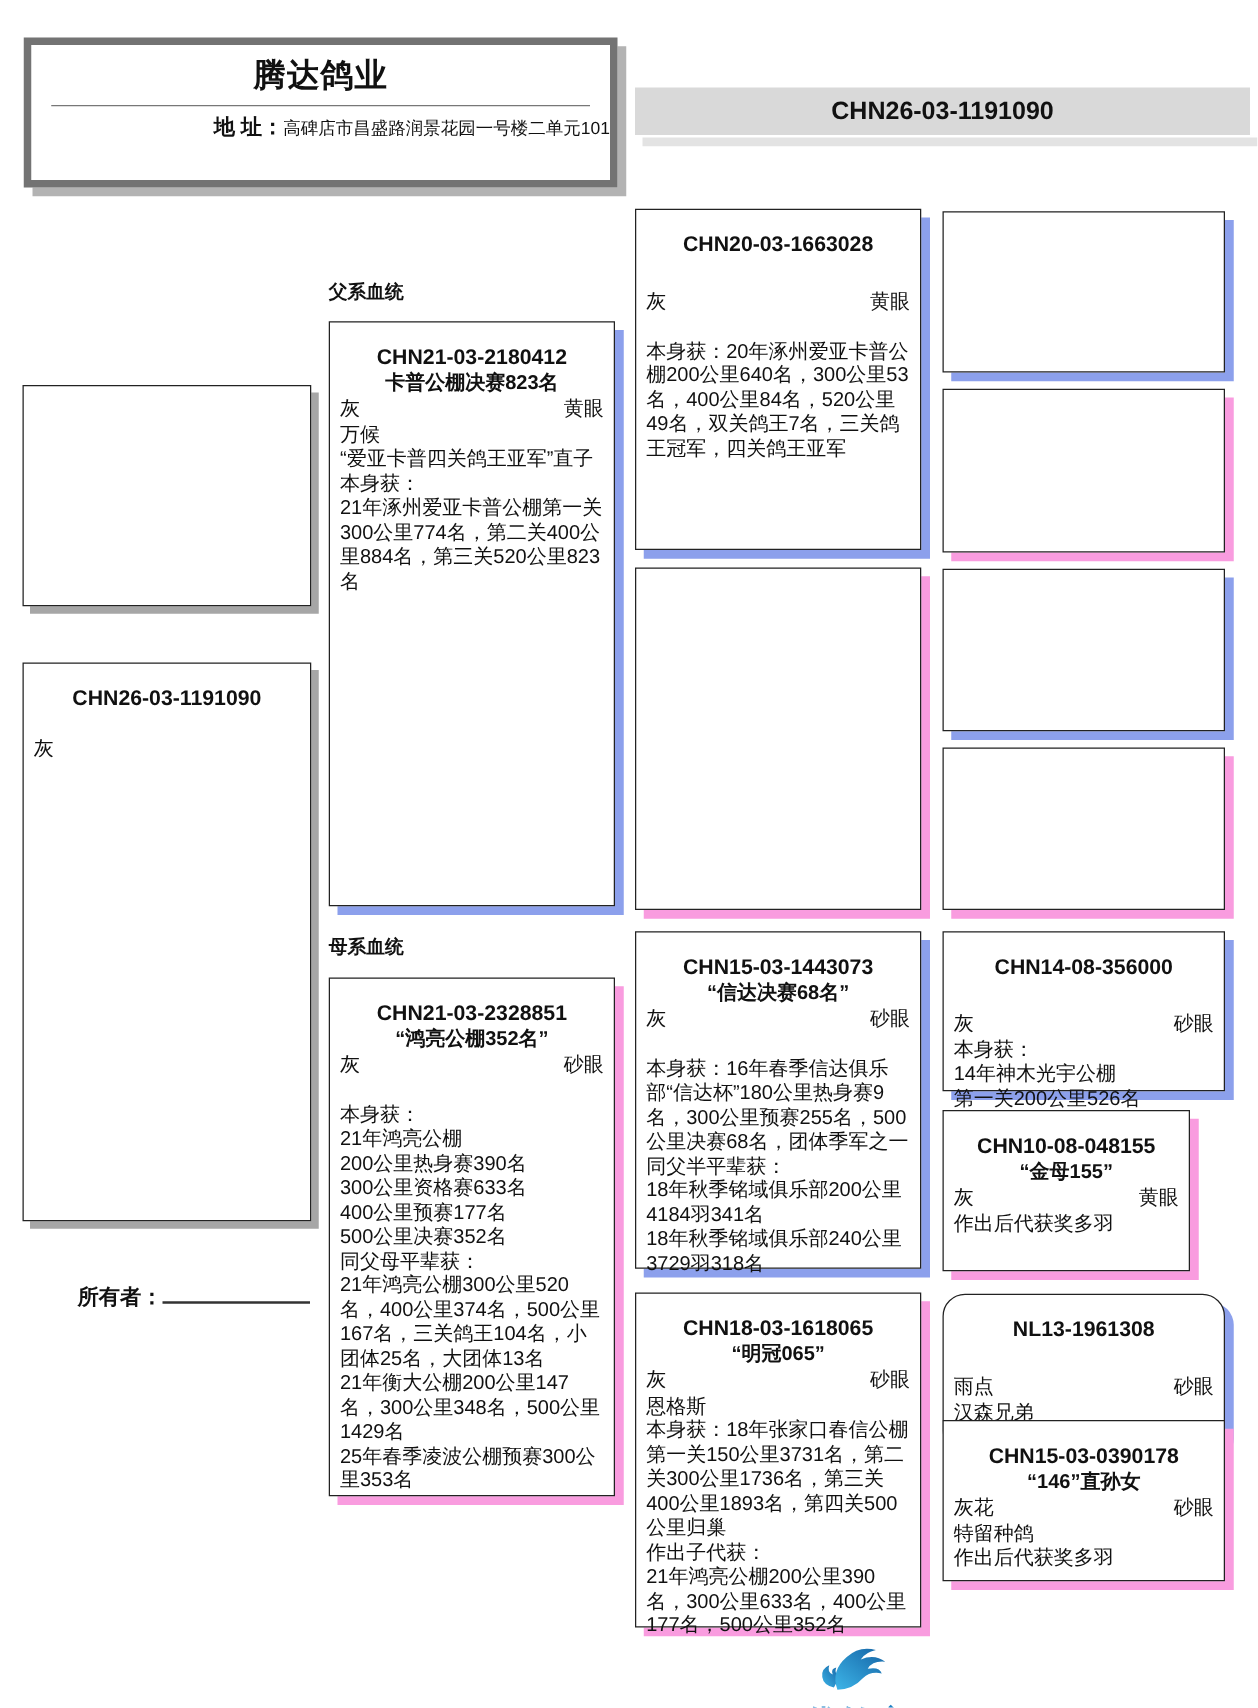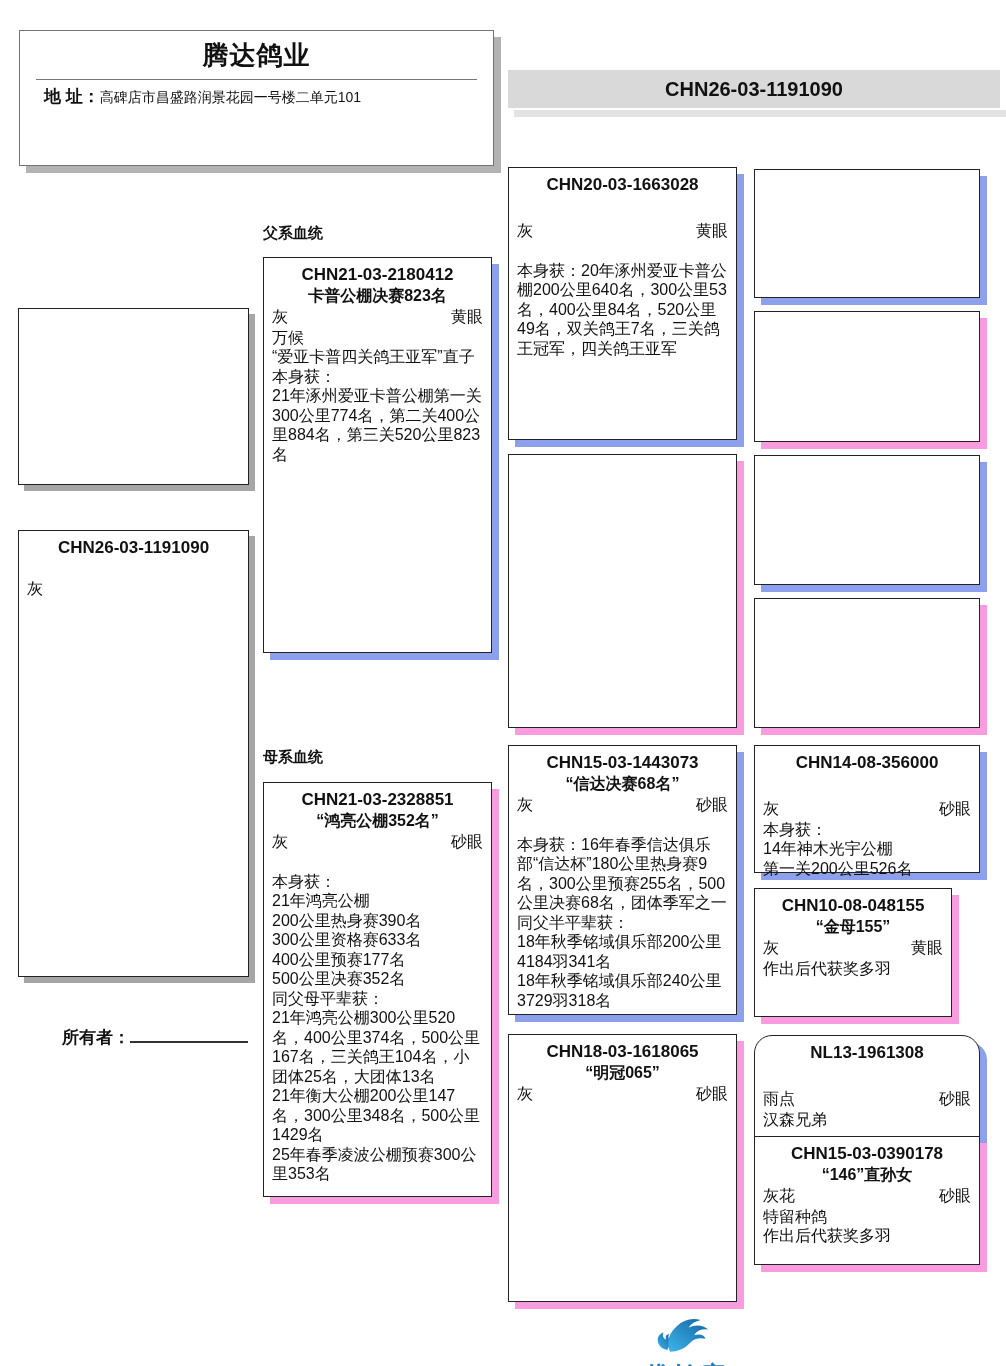--- a/index.html
+++ b/index.html
@@ -6,46 +6,46 @@
   html,body { background:#fff; }
   body {
     position:relative; width:1006px; height:1366px;
     font-family:"Liberation Sans","DejaVu Sans",sans-serif;
     color:#111; overflow:hidden;
   }
   .abs { position:absolute; }
 
   
   .loft-card {
-    left:19px; top:30px; width:475px; height:136px;
-    background:#fff; border:1px solid #737373;
+    left:19px; top:30px; width:475px; height:120px;
+    background:#fff; border:6px solid #737373;
     box-shadow:7px 7px 0 #b3b3b3;
   }
   .loft-title { text-align:center; font-weight:bold; font-size:26px; padding-top:7px; letter-spacing:1px; }
   .loft-divider { border-top:1px solid #777; margin:6px 16px 6px 16px; }
   .loft-rows { padding-left:24px; font-size:14px; }
-  .loft-row { line-height:22px; white-space:nowrap; }
+  .loft-row { line-height:22px; white-space:nowrap;text-align:right; }
   .loft-label { font-weight:bold; font-size:17px; }
   .loft-contact-label { font-weight:bold; font-size:17px; margin-left:58px; }
 
   
   .banner {
     left:508px; top:70px; width:492px; height:38px;
     background:var(--banner-bg,#d9d9d9);
     text-align:center; font-weight:bold; font-size:20px; line-height:38px;
   }
   .banner-shadow { left:514px; top:110px; width:492px; height:7px; background:#e3e3e3; }
 
   
   .sect-label { font-weight:bold; font-size:15px; }
 
   
   .pbox {
     position:absolute; background:#fff; border:1px solid #222;
-    padding:6px 8px 4px 8px; font-size:16px; line-height:19.5px;
+    padding:17px 8px 4px 8px; font-size:16px; line-height:19.5px;
   }
   .pbox.male   { box-shadow:7px 7px 0 var(--male-shadow,#8ca0ec); }
   .pbox.female { box-shadow:7px 7px 0 var(--female-shadow,#f99cdf); }
   .pbox.neutral{ box-shadow:6px 6px 0 var(--neutral-shadow,#a6a6a6); }
   .pbox .title { text-align:center; font-weight:bold; font-size:17px; line-height:22px; }
   .pbox .subtitle { text-align:center; font-weight:bold; font-size:16px; line-height:20px; }
   .pbox .cerow { display:flex; justify-content:space-between; margin-top:1px; }
   .pbox .body { white-space:pre-line; margin-top:1px; }
   .mt-lg { margin-top:25px !important; }
   .mt-md { margin-top:20px !important; }
@@ -83,21 +83,21 @@
   <div class="title">CHN26-03-1191090</div>
   <div class="body mt-md">灰</div>
 </div>
 
 <div class="abs owner" style="left:62px; top:1026px;">
   <span>所有者：</span><span class="owner-line"></span>
 </div>
 
 <div class="abs sect-label" style="left:263px; top:224px;">父系血统</div>
 
-<div class="pbox male" style="left:263px; top:257px; width:229px; height:396px;">
+<div class="pbox male" style="left:263px; top:257px; width:229px; height:468px;">
   <div class="title">CHN21-03-2180412</div>
   <div class="subtitle">卡普公棚决赛823名</div>
   <div class="cerow">
     <span>灰</span>
     <span>黄眼</span>
   </div>
   <div class="body">万候
 “爱亚卡普四关鸽王亚军”直子
 本身获：
 21年涿州爱亚卡普公棚第一关300公里774名，第二关400公里884名，第三关520公里823名</div>
@@ -148,20 +148,24 @@
 18年秋季铭域俱乐部240公里3729羽318名</div>
 </div>
 
 <div class="pbox female" style="left:508px; top:1034px; width:229px; height:268px;">
   <div class="title">CHN18-03-1618065</div>
   <div class="subtitle">“明冠065”</div>
   <div class="cerow">
     <span>灰</span>
     <span>砂眼</span>
   </div>
+  <div class="body">恩格斯
+本身获：18年张家口春信公棚第一关150公里3731名，第二关300公里1736名，第三关400公里1893名，第四关500公里归巢
+作出子代获：
+21年鸿亮公棚200公里390名，300公里633名，400公里177名，500公里352名</div>
 </div>
 
 <div class="pbox male" style="left:754px; top:169px; width:226px; height:129px;"></div>
 <div class="pbox female" style="left:754px; top:311px; width:226px; height:131px;"></div>
 <div class="pbox male" style="left:754px; top:455px; width:226px; height:130px;"></div>
 <div class="pbox female" style="left:754px; top:598px; width:226px; height:130px;"></div>
 
 <div class="pbox male" style="left:754px; top:745px; width:226px; height:128px;">
   <div class="title">CHN14-08-356000</div>
   <div class="cerow mt-lg">

